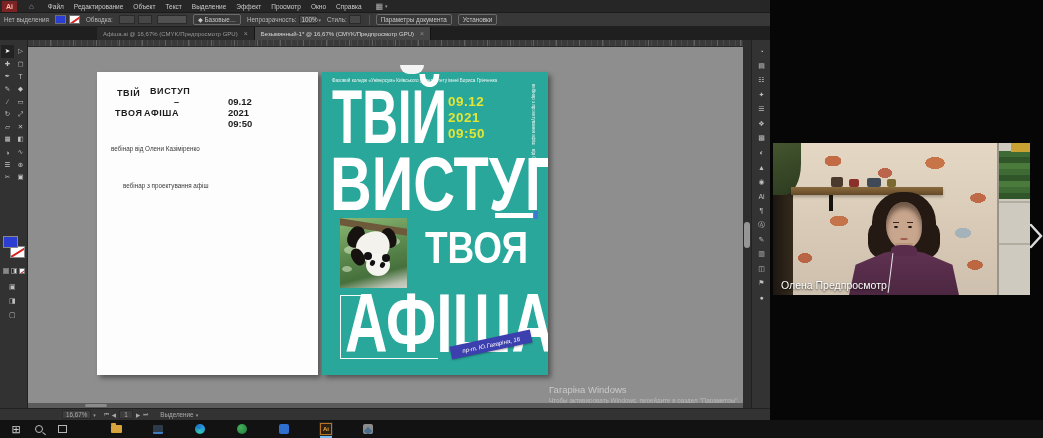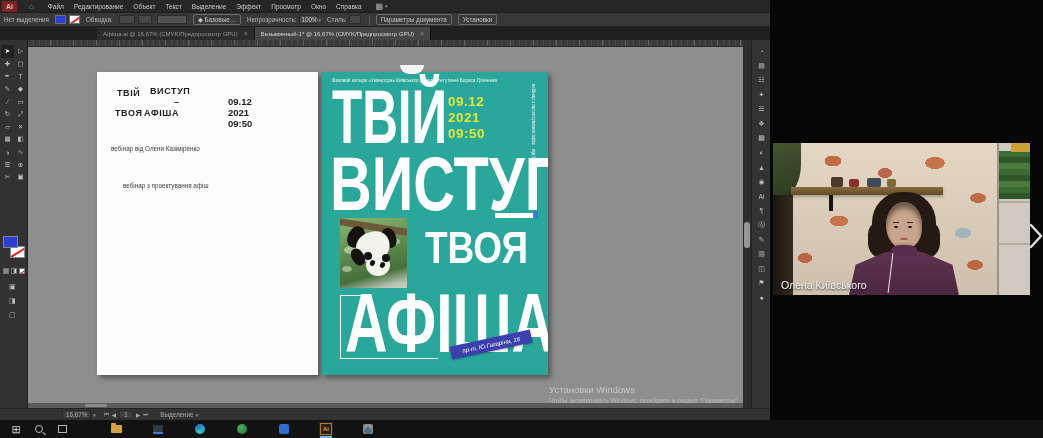--- a/index.html
+++ b/index.html
@@ -311,21 +311,21 @@
         <div class="bracket" style="left:18px;top:286px;width:98px;height:1px;background:rgba(255,255,255,.95);"></div>
 
         <div class="poster-big" style="left:23px;top:219px;font-size:84px;transform:scale(.70,1);">АФІША</div>
 
         <div id="ribbon">пр-т. Ю.Гагаріна, 16</div>
       </div>
 
       <div class="abs overflow-blob"></div>
 
       <div class="abs" id="watermark">
-        <div class="w1">Установки Windows</div>
+        <div class="w1">Гагаріна Windows</div>
         <div class="w2">Чтобы активировать Windows, перейдите в раздел "Параметры".</div>
       </div>
 
       <div class="abs" id="hscroll">
           <i></i>
         </div>
     </div>
 
     <div class="abs" id="vscroll">
         <i></i>
@@ -392,21 +392,21 @@
       <i class="brow browL abs" style="position:absolute;"></i>
         <i class="brow browR" style="position:absolute;"></i>
       <i class="eye eyeL" style="position:absolute;"></i>
         <i class="eye eyeR" style="position:absolute;"></i>
       <i class="mouth" style="position:absolute;"></i>
     </div>
     <div class="neck"></div>
     <div class="sweater"></div>
     <div class="collar"></div>
     <div class="wire"></div>
-    <div class="cam-name">Олена Київського</div>
+    <div class="cam-name">Олена Предпросмотр</div>
   </div>
 
   <div class="abs" id="next-chevron">
     <svg width="14" height="28" viewBox="0 0 14 28">
         <path d="M2 3 L12 14 L2 25" fill="none" stroke="#dcdcdc" stroke-width="2.4" stroke-linecap="round"></path>
       </svg>
   </div>
 
   <div class="abs" id="taskbar">
     <div class="tk tk-start">⊞</div>

